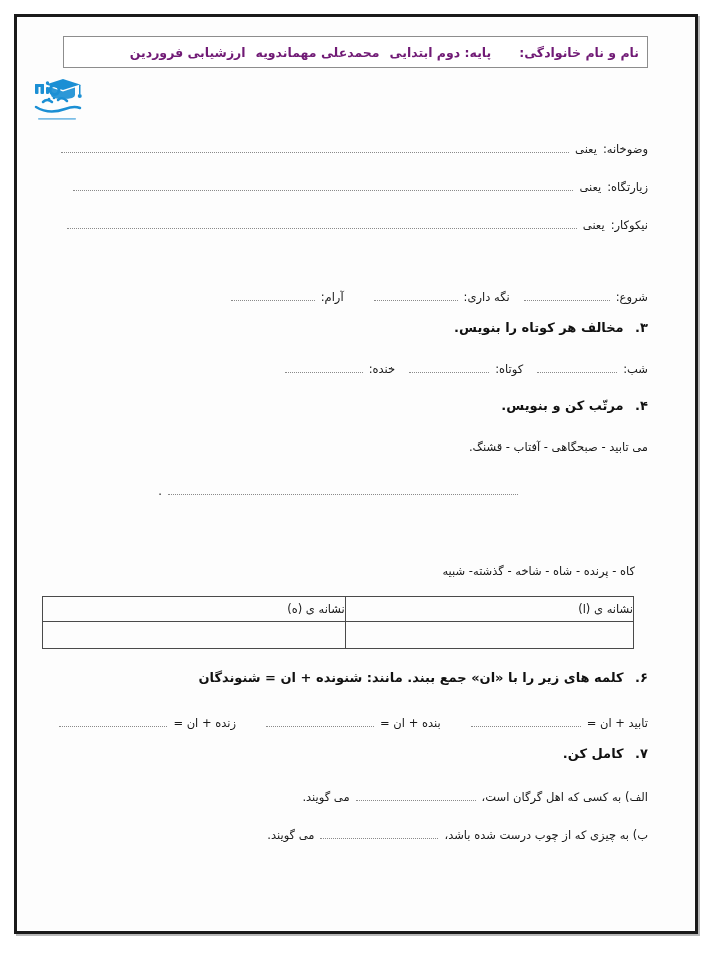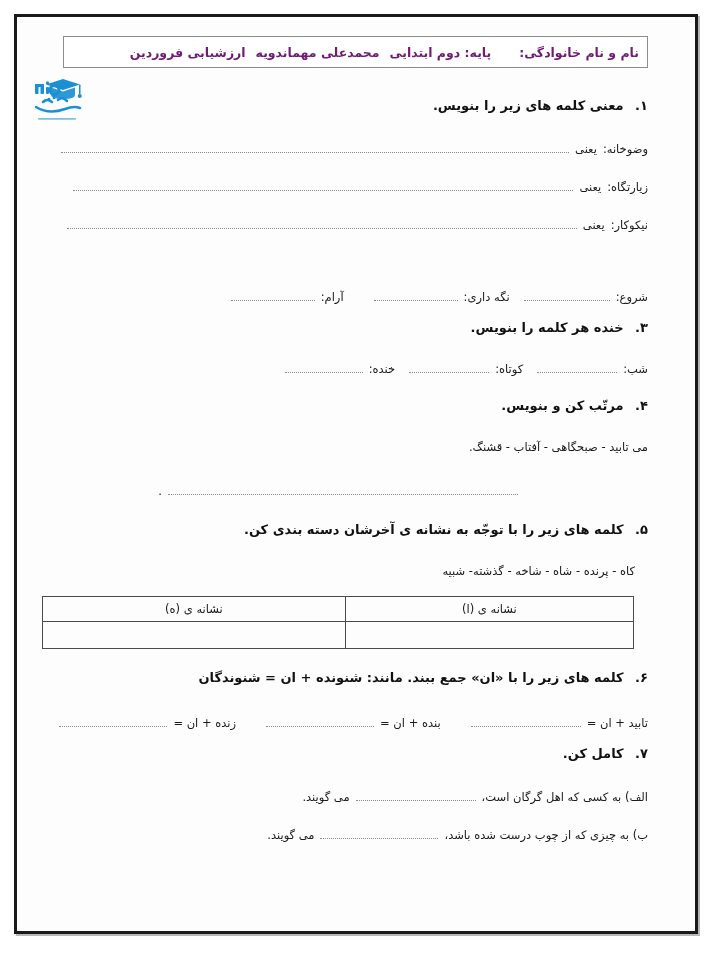--- a/index.html
+++ b/index.html
@@ -119,21 +119,21 @@
     position: absolute;
     right: 60px;
     top: 578px;
     width: 592px;
     border-collapse: collapse;
     direction: rtl;
   }
   .cat-table td {
     border: 1px solid #4a4a4a;
     height: 24px;
-    text-align: center;
+    text-align: right;
     font-size: 11.5px;
     color: #1a1a1a;
     padding: 0;
   }
   .cat-table tr.body-row td { height: 26px; }
 
   .word-line {
     position: absolute;
     direction: rtl;
     font-size: 11.5px;
@@ -183,24 +183,20 @@
         </g>
         <g fill="#1b8fd4">
           <circle cx="34" cy="46" r="2.6"></circle>
           <circle cx="44" cy="44" r="2.6"></circle>
         </g>
 
         <rect x="12" y="84" width="76" height="3.4" rx="1.6" fill="#4fa8dd" opacity="0.75"></rect>
       </svg>
     </div>
 
-    <div class="q-title" style="top:80px;">
-      <span class="q-num">۱.</span>
-      <span>معنی کلمه های زیر را بنویس.</span>
-    </div>
 
     <div class="inline-row" style="top:124px; right:46px;">
       <span class="lbl">وضوخانه:</span>
       <span class="sp-sm"></span>
       <span class="lbl">یعنی</span>
       <span class="sp-sm"></span>
       <span class="dots" style="width:508px;"></span>
     </div>
 
     <div class="inline-row" style="top:162px; right:46px;">
@@ -229,21 +225,21 @@
       <span class="sp-sm"></span>
       <span class="dots" style="width:84px;"></span>
       <span class="sp-lg"></span>
       <span class="lbl">آرام:</span>
       <span class="sp-sm"></span>
       <span class="dots" style="width:84px;"></span>
     </div>
 
     <div class="q-title" style="top:302px;">
       <span class="q-num">۳.</span>
-      <span>خنده هر کلمه را بنویس.</span>
+      <span>مخالف هر کوتاه را بنویس.</span>
     </div>
 
     <div class="inline-row" style="top:344px; right:46px;">
       <span class="lbl">شب:</span>
       <span class="sp-sm"></span>
       <span class="dots" style="width:80px;"></span>
       <span class="sp-md"></span>
       <span class="lbl">کوتاه:</span>
       <span class="sp-sm"></span>
       <span class="dots" style="width:80px;"></span>
@@ -259,24 +255,20 @@
     </div>
 
     <div class="word-line" style="top:422px; right:46px;">می تابید - صبحگاهی - آفتاب - قشنگ.</div>
 
     <div class="inline-row" style="top:466px; right:176px;">
       <span class="dots" style="width:350px;"></span>
       <span class="sp-sm"></span>
       <span class="lbl">.</span>
     </div>
 
-    <div class="q-title" style="top:504px;">
-      <span class="q-num">۵.</span>
-      <span>کلمه های زیر را با توجّه به نشانه ی آخرشان دسته بندی کن.</span>
-    </div>
 
     <div class="word-line" style="top:546px; right:59px;">کاه - پرنده - شاه - شاخه - گذشته- شبیه</div>
 
     <table class="cat-table">
       <tbody>
           <tr>
         <td>نشانه ی (ا)</td>
         <td>نشانه ی (ه)</td>
       </tr>
       <tr class="body-row">

